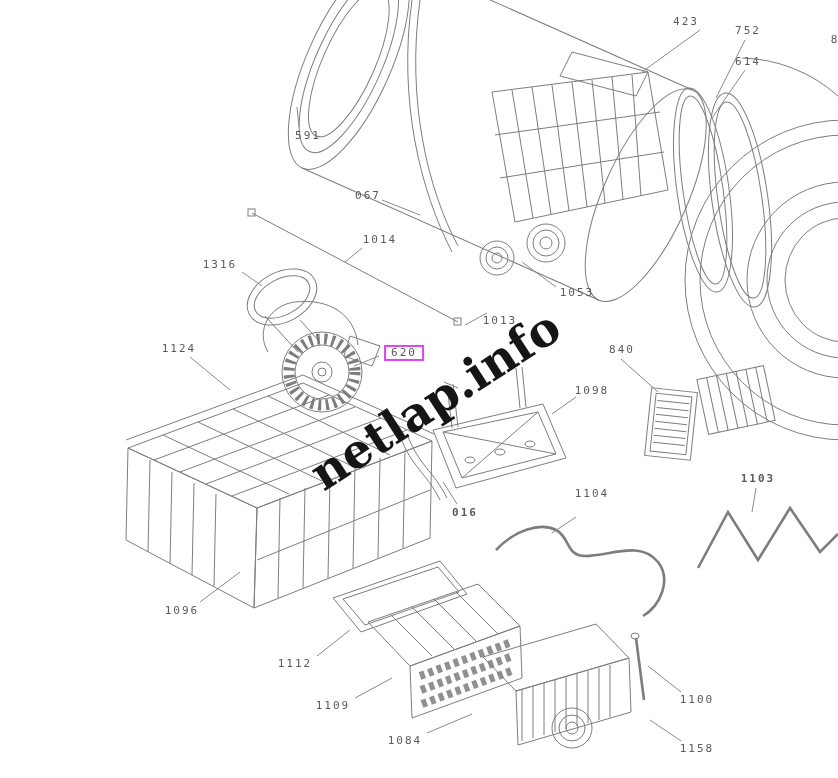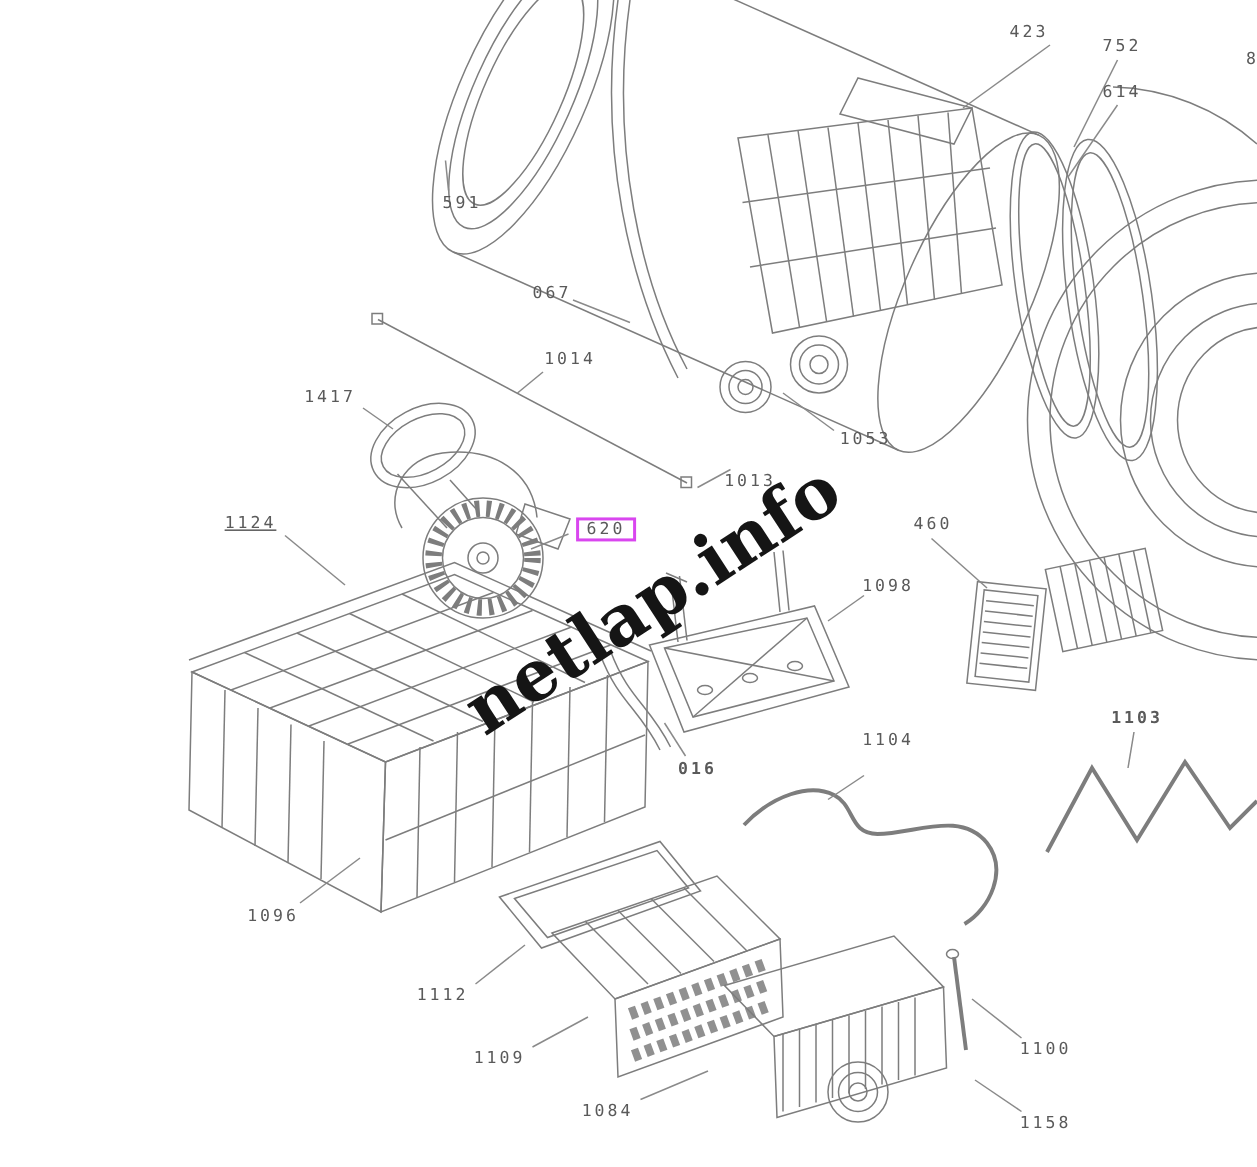--- a/index.html
+++ b/index.html
@@ -272,26 +272,26 @@
   <div class="watermark">netlap.info</div>
 
   <div class="labels-layer">
       <div class="part-label" style="left: 686px; top: 22px;">423</div>
       <div class="part-label" style="left: 748px; top: 31px;">752</div>
       <div class="part-label" style="left: 748px; top: 62px;">614</div>
       <div class="part-label" style="left: 835px; top: 40px;">8</div>
       <div class="part-label" style="left: 308px; top: 136px;">591</div>
       <div class="part-label" style="left: 368px; top: 196px; text-align: center;">067</div>
       <div class="part-label" style="left: 380px; top: 240px;">1014</div>
-      <div class="part-label" style="left: 220px; top: 265px;">1417</div>
+      <div class="part-label" style="left: 220px; top: 265px;">1316</div>
       <div class="part-label" style="left: 577px; top: 293px;">1053</div>
-      <div class="part-label" style="left: 167px; top: 349px; text-decoration: underline;">1124</div>
+      <div class="part-label" style="left: 179px; top: 349px;">1124</div>
       <div class="part-label" style="left: 500px; top: 321px;">1013</div>
       <div class="part-label highlighted" style="left: 404px; top: 353px;">620</div>
-      <div class="part-label" style="left: 622px; top: 350px;">460</div>
+      <div class="part-label" style="left: 622px; top: 350px;">840</div>
       <div class="part-label" style="left: 592px; top: 391px;">1098</div>
       <div class="part-label" style="left: 758px; top: 479px; font-weight: bold;">1103</div>
       <div class="part-label" style="left: 465px; top: 513px; font-weight: bold;">016</div>
       <div class="part-label" style="left: 592px; top: 494px;">1104</div>
       <div class="part-label" style="left: 182px; top: 611px;">1096</div>
       <div class="part-label" style="left: 295px; top: 664px;">1112</div>
       <div class="part-label" style="left: 333px; top: 706px;">1109</div>
       <div class="part-label" style="left: 697px; top: 700px;">1100</div>
       <div class="part-label" style="left: 405px; top: 741px;">1084</div>
       <div class="part-label" style="left: 697px; top: 749px;">1158</div>

